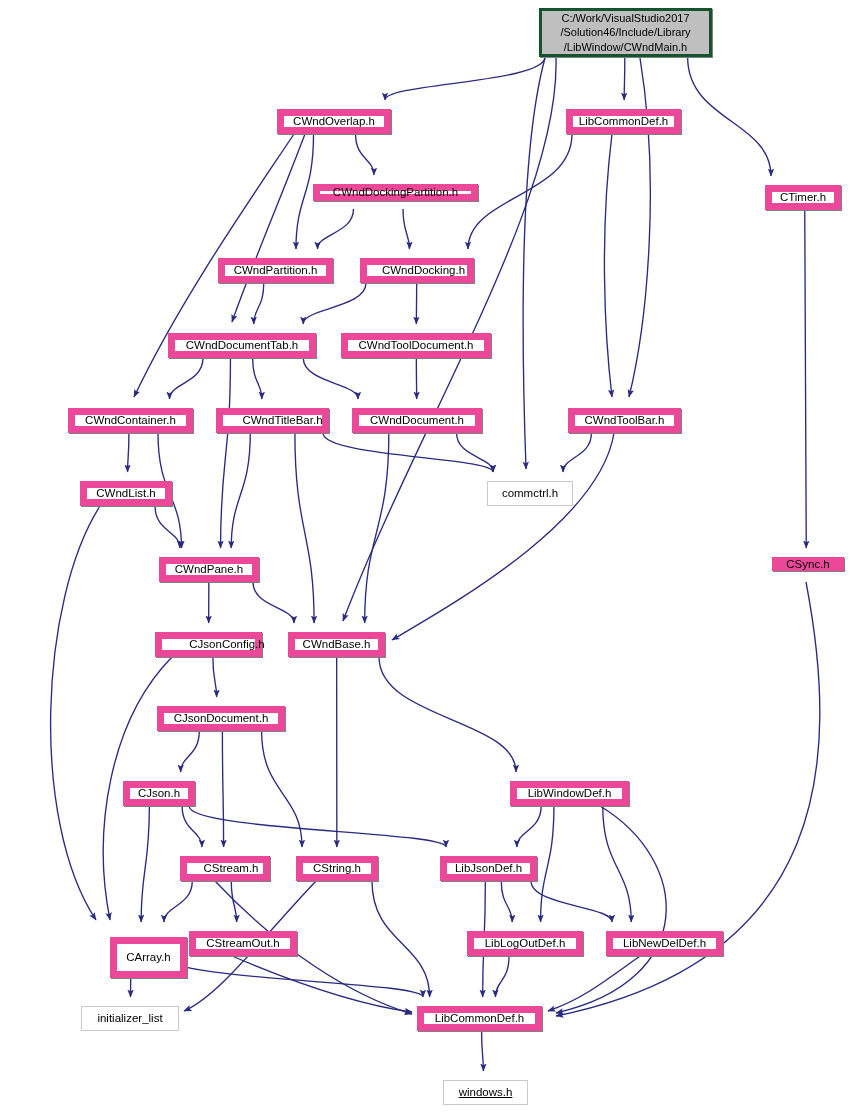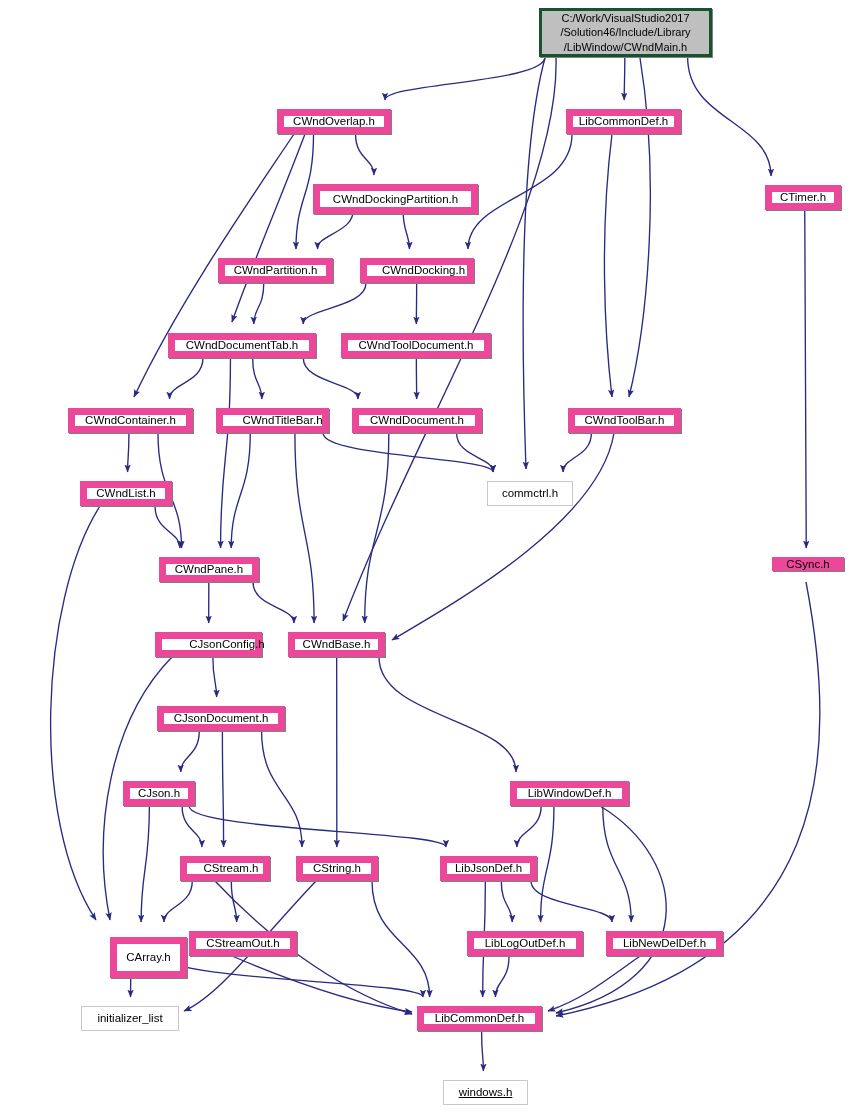--- a/index.html
+++ b/index.html
@@ -91,21 +91,21 @@
         <path d="M 481.6 1031 C 481.6 1055.5, 483.4 1055.5, 483.4 1071" marker-end="url(#ah)"></path>
       </g>
   </svg>
   <div id="nodes">
       <div class="node root" style="left: 539px; top: 8px; width: 173px; height: 49px;">C:/Work/VisualStudio2017
 /Solution46/Include/Library
 /LibWindow/CWndMain.h</div>
       <div class="node" style="left: 277px; top: 109px; width: 114px; height: 25px;">CWndOverlap.h</div>
       <div class="node" style="left: 566px; top: 109px; width: 115px; height: 25px;">LibCommonDef.h</div>
       <div class="node" style="left: 765px; top: 185px; width: 76px; height: 25px;">CTimer.h</div>
-      <div class="node" style="left: 313px; top: 184px; width: 165px; height: 30px;">CWndDockingPartition.h</div>
+      <div class="node" style="left: 313px; top: 184px; width: 165px; height: 17px;">CWndDockingPartition.h</div>
       <div class="node" style="left: 218px; top: 258px; width: 115px; height: 25px;">CWndPartition.h</div>
       <div class="node" style="left: 360px; top: 258px; width: 114px; height: 25px; padding-left: 13px;">CWndDocking.h</div>
       <div class="node" style="left: 168px; top: 333px; width: 148px; height: 25px;">CWndDocumentTab.h</div>
       <div class="node" style="left: 341px; top: 333px; width: 150px; height: 25px;">CWndToolDocument.h</div>
       <div class="node" style="left: 68px; top: 408px; width: 125px; height: 25px;">CWndContainer.h</div>
       <div class="node" style="left: 216px; top: 408px; width: 113px; height: 25px; padding-left: 20px;">CWndTitleBar.h</div>
       <div class="node" style="left: 352px; top: 408px; width: 130px; height: 25px;">CWndDocument.h</div>
       <div class="node" style="left: 568px; top: 408px; width: 113px; height: 25px;">CWndToolBar.h</div>
       <div class="node ext" style="left: 487px; top: 481px; width: 86px; height: 25px;">commctrl.h</div>
       <div class="node" style="left: 80px; top: 481px; width: 92px; height: 25px;">CWndList.h</div>

